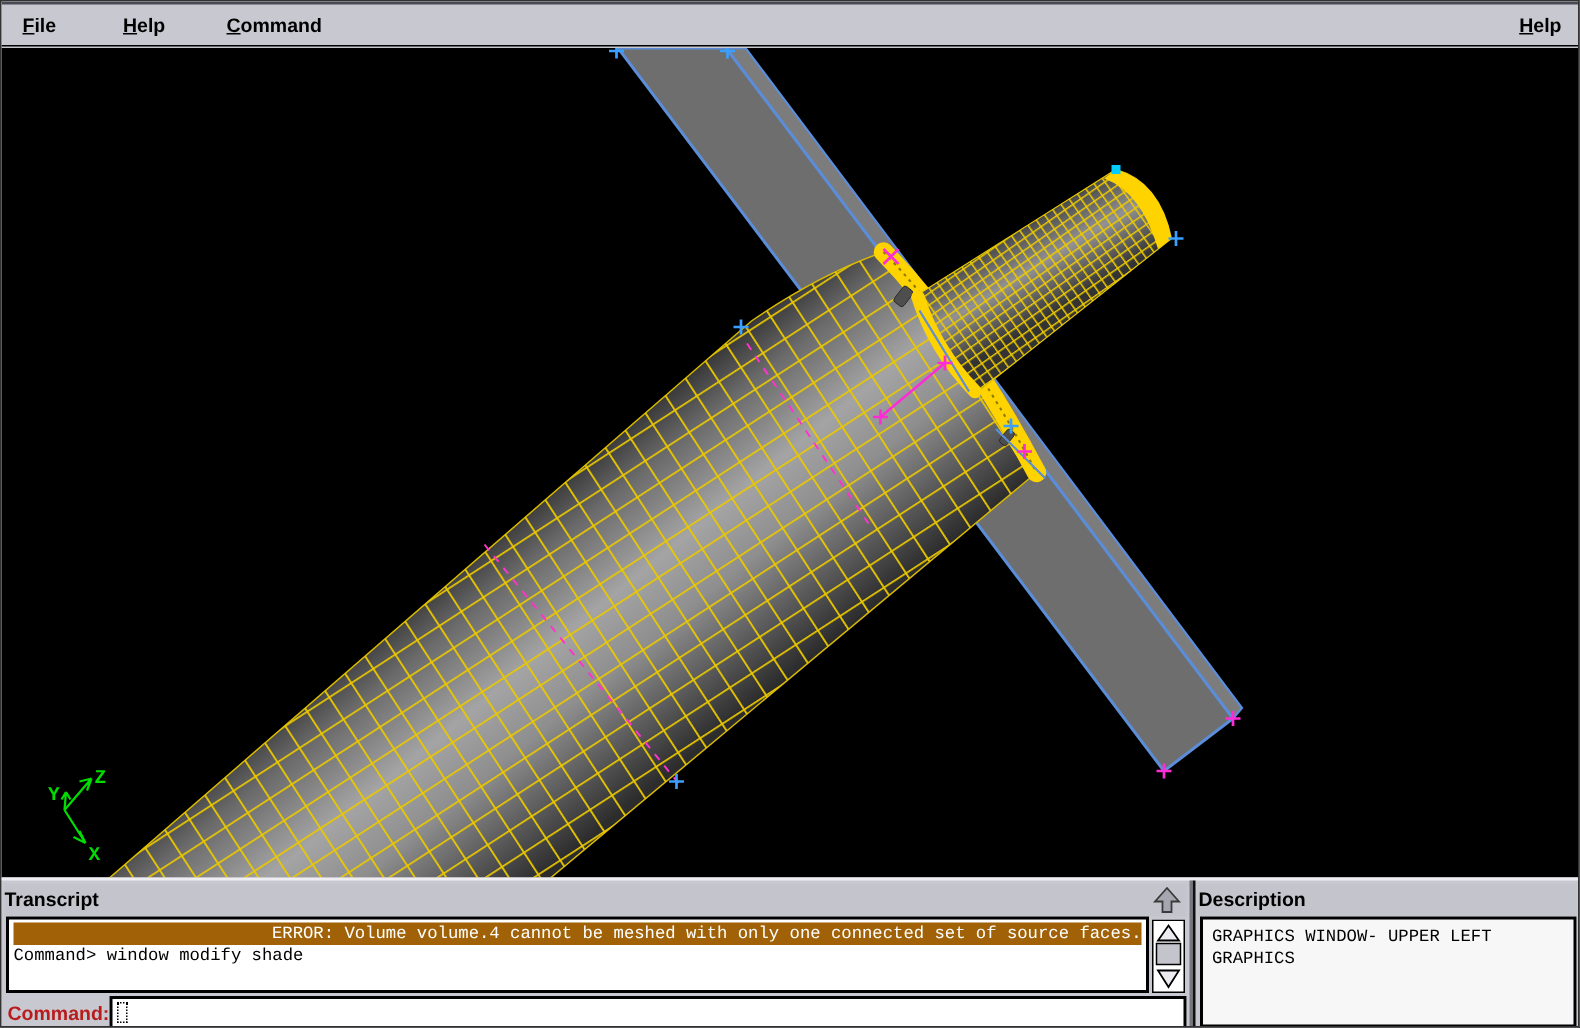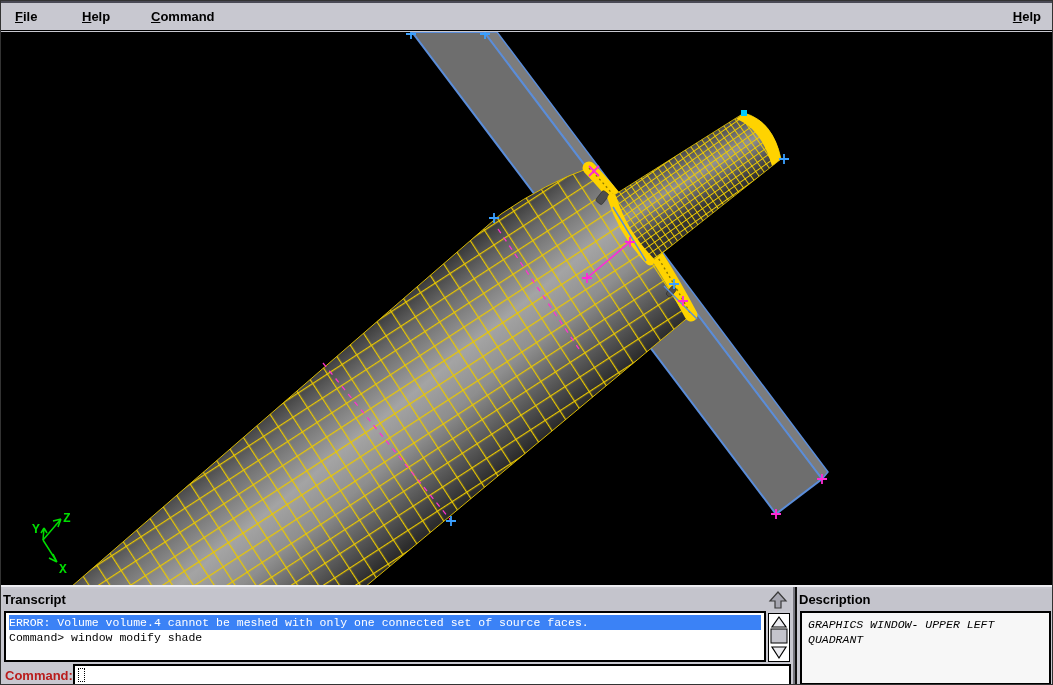--- a/index.html
+++ b/index.html
@@ -61,21 +61,21 @@
     position:absolute;right:263px;top:2px;width:26px;height:22px;
     background:var(--header);cursor:pointer;
   }
   #transcript-body{
     position:absolute;left:3px;top:24px;width:762px;height:51px;
     background:#fff;border:2px solid #000;
     font-family:"Liberation Mono", monospace;font-size:11.5px;
     padding:2px 3px;overflow:hidden;white-space:nowrap;
   }
   .t-line{height:15px;line-height:15px;color:#000;}
-  .t-line.hl{background:#3b82f6;color:#fff;}
+  .t-line.hl{background:#a16207;color:#fff;text-align:right;}
   #v-scrollbar{
     position:absolute;right:264px;top:26px;width:22px;height:49px;
   }
   #command-row{
     position:absolute;left:0;top:77px;width:792px;height:24px;
   }
   #command-label{
     position:absolute;left:4px;top:4px;font-weight:bold;font-size:13px;color:#b91c1c;
   }
   #command-input-wrap{
@@ -95,21 +95,21 @@
   #bottom-divider{
     position:absolute;left:792px;top:0;width:4px;height:101px;
     border-left:2px solid #77777f;border-right:2px solid #101010;
   }
   #description-panel{position:absolute;left:797px;top:0;width:256px;height:101px;}
   #description-header{left:1px;top:2px;width:252px;}
   #description-body{
     position:absolute;left:2px;top:24px;width:251px;height:74px;
     background:#f7f7f7;border:2px solid #000;
     font-family:"Liberation Mono", monospace;font-size:11.5px;
-    color:#000;padding:4px 6px;line-height:15px;font-style:italic;
+    color:#000;padding:4px 6px;line-height:15px;
   }
 </style>
 </head>
 <body>
 
 <div id="app">
 
   <div id="menubar">
     <span class="menu-item" id="menu-file">File</span>
     <span class="menu-item" id="menu-edit">Help</span>
@@ -241,18 +241,18 @@
     </div>
 
     <div id="bottom-divider"></div>
 
     <div id="description-panel">
       <div class="panel-header" id="description-header">
         <span>Description</span>
       </div>
       <div id="description-body">
         <div>GRAPHICS WINDOW- UPPER LEFT</div>
-        <div>QUADRANT</div>
+        <div>GRAPHICS</div>
       </div>
     </div>
 
   </div>
 </div>
 
 </body></html>

